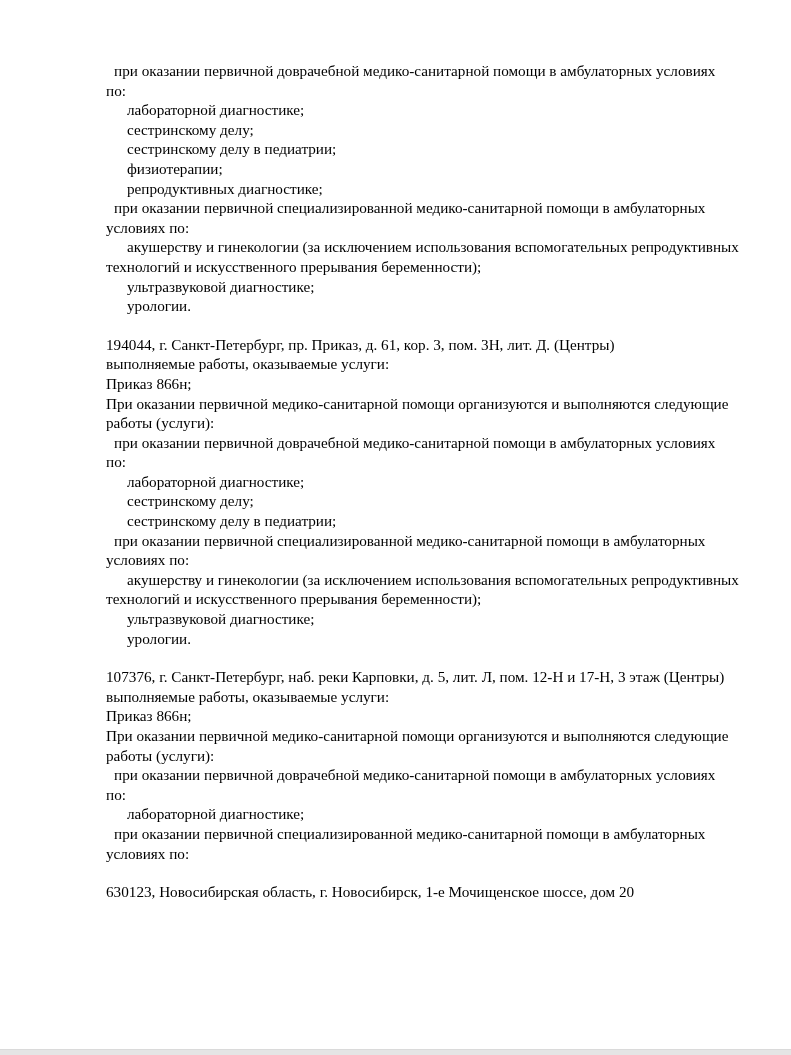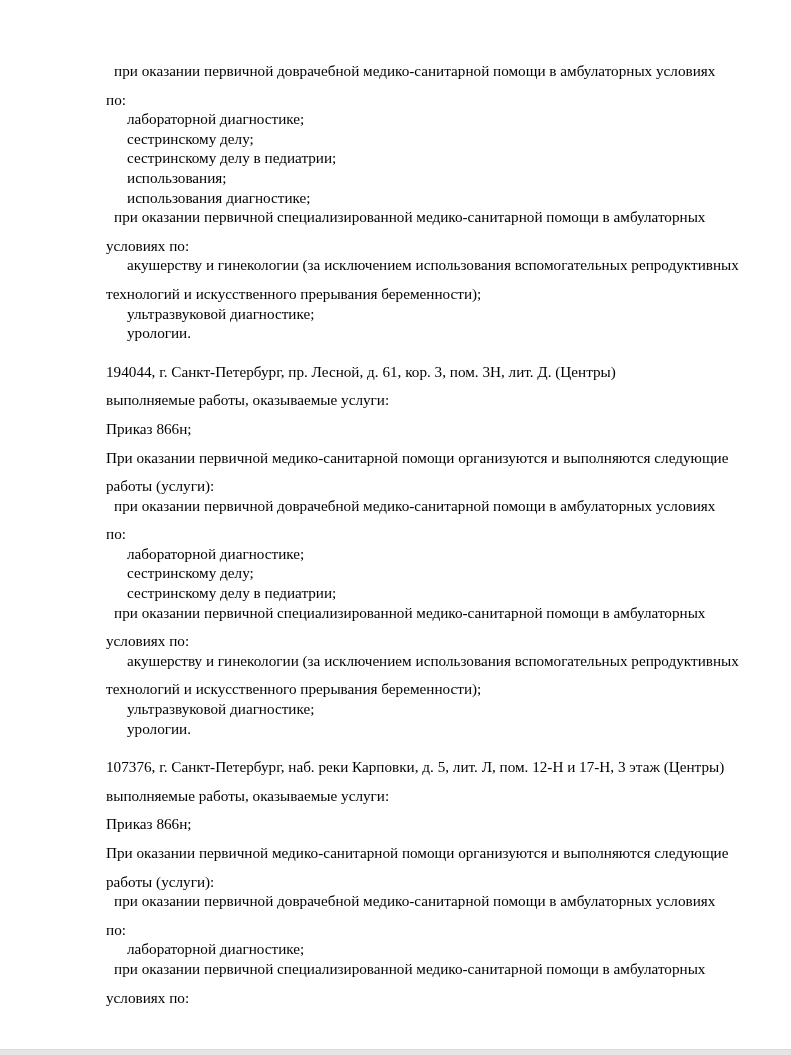--- a/index.html
+++ b/index.html
@@ -19,21 +19,21 @@
     top: 61px;
     left: 106px;
     width: 660px;
     color: #000000;
     font-size: 15.2px;
     line-height: 19.6px;
   }
   .block { margin-bottom: 19px; }
   .block:last-child { margin-bottom: 0; }
   .line { white-space: nowrap; }
-  .indent-0 { padding-left: 0; margin-top: 9px; }
+  .indent-0 { padding-left: 0; }
   .indent-1 { padding-left: 8px; }
   .indent-2 { padding-left: 21px; }
   .bottom-bar {
     position: absolute;
     left: 0;
     right: 0;
     bottom: 0;
     height: 5px;
     background: #e5e5e5;
     border-top: 1px solid #dadada;
@@ -43,31 +43,31 @@
 <body>
 
 <div class="page">
   <div class="doc" id="doc-root">
       <div class="block">
         <div class="line indent-1">при оказании первичной доврачебной медико-санитарной помощи в амбулаторных условиях</div>
         <div class="line indent-0">по:</div>
         <div class="line indent-2">лабораторной диагностике;</div>
         <div class="line indent-2">сестринскому делу;</div>
         <div class="line indent-2">сестринскому делу в педиатрии;</div>
-        <div class="line indent-2">использования;</div>
-        <div class="line indent-2">использования диагностике;</div>
+        <div class="line indent-2">физиотерапии;</div>
+        <div class="line indent-2">репродуктивных диагностике;</div>
         <div class="line indent-1">при оказании первичной специализированной медико-санитарной помощи в амбулаторных</div>
         <div class="line indent-0">условиях по:</div>
         <div class="line indent-2">акушерству и гинекологии (за исключением использования вспомогательных репродуктивных</div>
         <div class="line indent-0">технологий и искусственного прерывания беременности);</div>
         <div class="line indent-2">ультразвуковой диагностике;</div>
         <div class="line indent-2">урологии.</div>
       </div>
       <div class="block">
-        <div class="line indent-0">194044, г. Санкт-Петербург, пр. Лесной, д. 61, кор. 3, пом. 3Н, лит. Д. (Центры)</div>
+        <div class="line indent-0">194044, г. Санкт-Петербург, пр. Приказ, д. 61, кор. 3, пом. 3Н, лит. Д. (Центры)</div>
         <div class="line indent-0">выполняемые работы, оказываемые услуги:</div>
         <div class="line indent-0">Приказ 866н;</div>
         <div class="line indent-0">При оказании первичной медико-санитарной помощи организуются и выполняются следующие</div>
         <div class="line indent-0">работы (услуги):</div>
         <div class="line indent-1">при оказании первичной доврачебной медико-санитарной помощи в амбулаторных условиях</div>
         <div class="line indent-0">по:</div>
         <div class="line indent-2">лабораторной диагностике;</div>
         <div class="line indent-2">сестринскому делу;</div>
         <div class="line indent-2">сестринскому делу в педиатрии;</div>
         <div class="line indent-1">при оказании первичной специализированной медико-санитарной помощи в амбулаторных</div>
@@ -82,15 +82,18 @@
         <div class="line indent-0">выполняемые работы, оказываемые услуги:</div>
         <div class="line indent-0">Приказ 866н;</div>
         <div class="line indent-0">При оказании первичной медико-санитарной помощи организуются и выполняются следующие</div>
         <div class="line indent-0">работы (услуги):</div>
         <div class="line indent-1">при оказании первичной доврачебной медико-санитарной помощи в амбулаторных условиях</div>
         <div class="line indent-0">по:</div>
         <div class="line indent-2">лабораторной диагностике;</div>
         <div class="line indent-1">при оказании первичной специализированной медико-санитарной помощи в амбулаторных</div>
         <div class="line indent-0">условиях по:</div>
       </div>
+      <div class="block">
+        <div class="line indent-0">630123, Новосибирская область, г. Новосибирск, 1-е Мочищенское шоссе, дом 20</div>
+      </div>
     </div>
   <div class="bottom-bar"></div>
 </div>
 
 </body></html>

